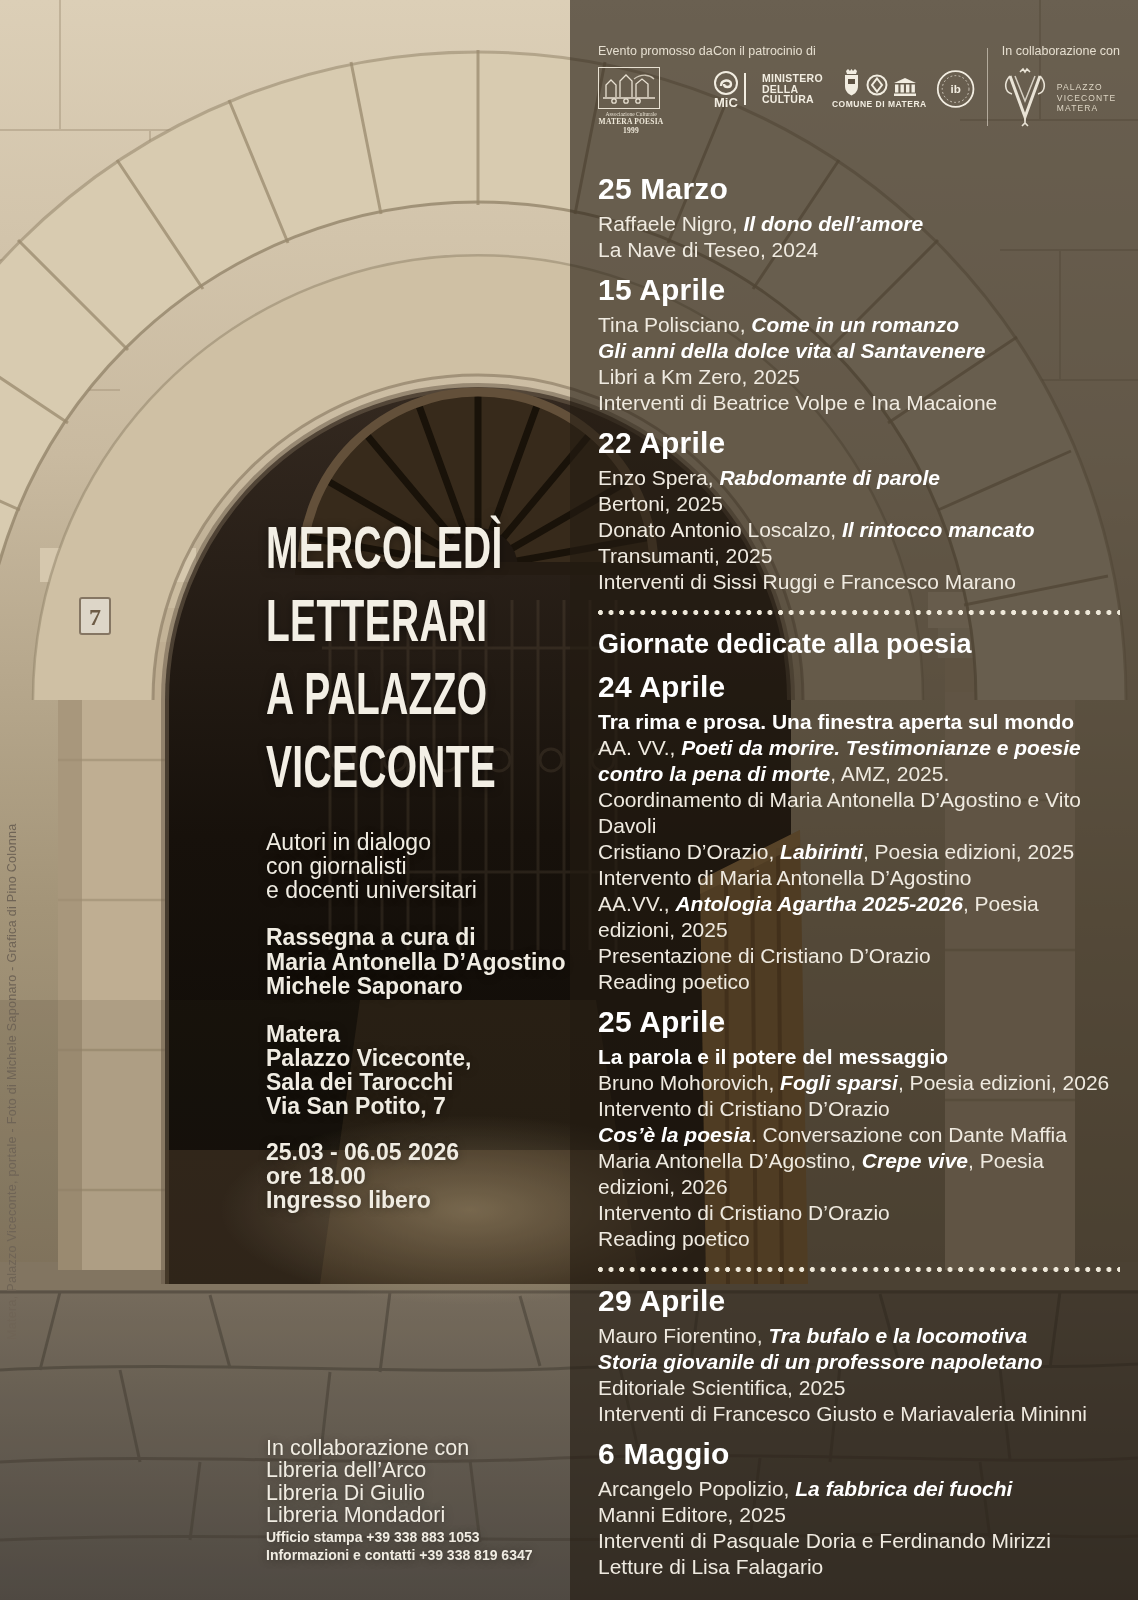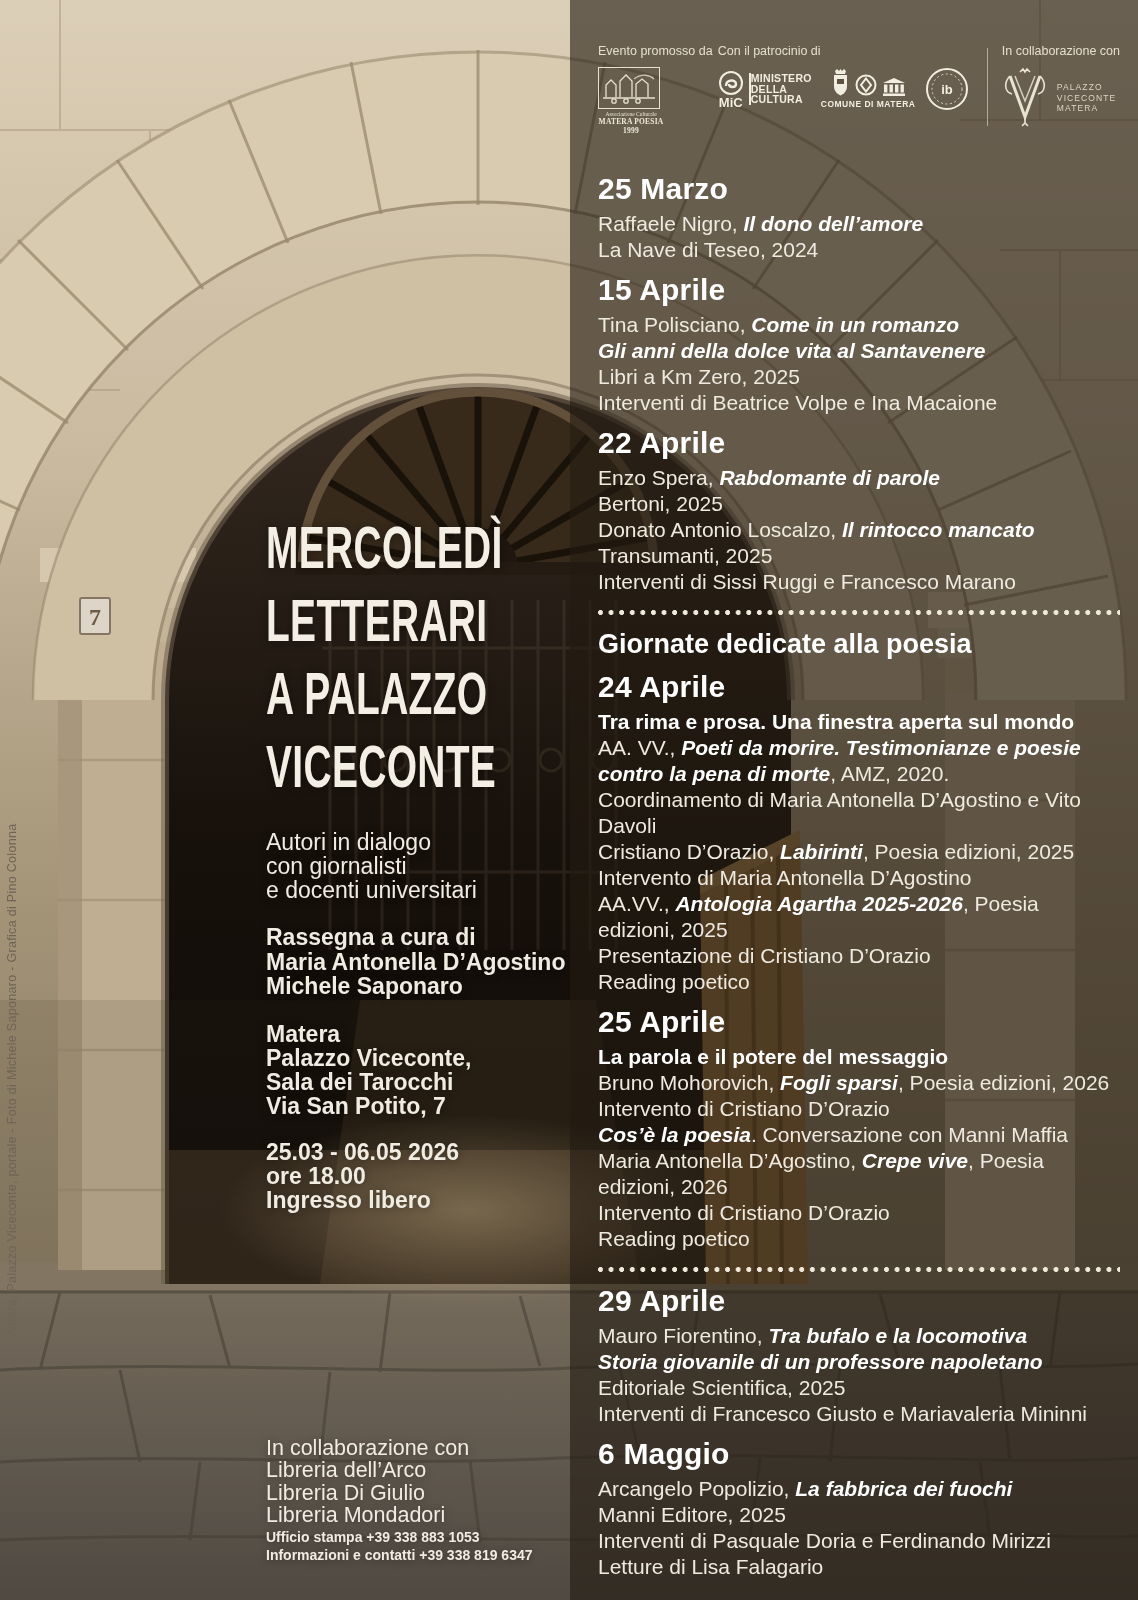--- a/index.html
+++ b/index.html
@@ -20,21 +20,21 @@
   .col-collab{flex:1;}
 
   .logo-mp{width:70px;}
   .mp-box{width:60px;height:40px;border:1.5px solid #e8e1d2;display:flex;align-items:center;justify-content:center;}
   .mp-cap1{font-family:"Liberation Serif",serif;font-size:5.5px;color:#e8e1d2;text-align:center;margin-top:2px;width:66px;}
   .mp-cap2{font-family:"Liberation Serif",serif;font-size:7.5px;font-weight:bold;color:#efe9da;text-align:center;width:66px;letter-spacing:.2px;}
 
   .logo-mic{display:flex;align-items:center;gap:5px;}
   .mic-left{display:flex;flex-direction:column;align-items:center;}
   .mic-mic{font-size:13px;font-weight:700;color:#f2ede1;line-height:13px;text-align:right;}
-  .mic-lines{font-size:10.5px;font-weight:700;line-height:10.5px;letter-spacing:.3px;color:#f2ede1;border-left:2px solid #f2ede1;padding-left:0;}
+  .mic-lines{font-size:10.5px;font-weight:700;line-height:10.5px;letter-spacing:.3px;color:#f2ede1;border-left:2px solid #f2ede1;padding-left:16px;}
 
   .logo-comune{display:flex;flex-direction:column;align-items:center;gap:3px;text-align:right;}
   .comune-icons{display:flex;align-items:flex-end;gap:5px;}
   .comune-cap{font-size:8.5px;font-weight:700;letter-spacing:.5px;white-space:nowrap;color:#f2ede1;}
 
   .logo-pv{display:flex;align-items:center;gap:9px;margin-top:0px;}
   .pv-lines{font-size:8.5px;letter-spacing:1.1px;color:#ded6c5;line-height:10.5px;}
 
   
   .events{margin-top:26px;}
@@ -338,34 +338,34 @@
           <p class="event-line"><span class="seg-r">Donato Antonio Loscalzo, </span><span class="seg-bi">Il rintocco mancato</span></p>
           <p class="event-line"><span class="seg-r">Transumanti, 2025</span></p>
           <p class="event-line"><span class="seg-r">Interventi di Sissi Ruggi e Francesco Marano</span></p>
         </section>
         <div class="dots"></div>
         <h2 class="section-heading">Giornate dedicate alla poesia</h2>
         <section>
           <h3 class="event-date">24 Aprile</h3>
           <p class="event-line"><span class="seg-b">Tra rima e prosa. Una finestra aperta sul mondo</span></p>
           <p class="event-line"><span class="seg-r">AA. VV., </span><span class="seg-bi">Poeti da morire. Testimonianze e poesie</span></p>
-          <p class="event-line"><span class="seg-bi">contro la pena di morte</span><span class="seg-r">, AMZ, 2020.</span></p>
+          <p class="event-line"><span class="seg-bi">contro la pena di morte</span><span class="seg-r">, AMZ, 2025.</span></p>
           <p class="event-line"><span class="seg-r">Coordinamento di Maria Antonella D’Agostino e Vito Davoli</span></p>
           <p class="event-line"><span class="seg-r">Cristiano D’Orazio, </span><span class="seg-bi">Labirinti</span><span class="seg-r">, Poesia edizioni, 2025</span></p>
           <p class="event-line"><span class="seg-r">Intervento di Maria Antonella D’Agostino</span></p>
           <p class="event-line"><span class="seg-r">AA.VV., </span><span class="seg-bi">Antologia Agartha 2025-2026</span><span class="seg-r">, Poesia edizioni, 2025</span></p>
           <p class="event-line"><span class="seg-r">Presentazione di Cristiano D’Orazio</span></p>
           <p class="event-line"><span class="seg-r">Reading poetico</span></p>
         </section>
         <section>
           <h3 class="event-date">25 Aprile</h3>
           <p class="event-line"><span class="seg-b">La parola e il potere del messaggio</span></p>
           <p class="event-line"><span class="seg-r">Bruno Mohorovich, </span><span class="seg-bi">Fogli sparsi</span><span class="seg-r">, Poesia edizioni, 2026</span></p>
           <p class="event-line"><span class="seg-r">Intervento di Cristiano D’Orazio</span></p>
-          <p class="event-line"><span class="seg-bi">Cos’è la poesia</span><span class="seg-r">. Conversazione con Manni Maffia</span></p>
+          <p class="event-line"><span class="seg-bi">Cos’è la poesia</span><span class="seg-r">. Conversazione con Dante Maffia</span></p>
           <p class="event-line"><span class="seg-r">Maria Antonella D’Agostino, </span><span class="seg-bi">Crepe vive</span><span class="seg-r">, Poesia edizioni, 2026</span></p>
           <p class="event-line"><span class="seg-r">Intervento di Cristiano D’Orazio</span></p>
           <p class="event-line"><span class="seg-r">Reading poetico</span></p>
         </section>
         <div class="dots"></div>
         <section>
           <h3 class="event-date">29 Aprile</h3>
           <p class="event-line"><span class="seg-r">Mauro Fiorentino, </span><span class="seg-bi">Tra bufalo e la locomotiva</span></p>
           <p class="event-line"><span class="seg-bi">Storia giovanile di un professore napoletano</span></p>
           <p class="event-line"><span class="seg-r">Editoriale Scientifica, 2025</span></p>

